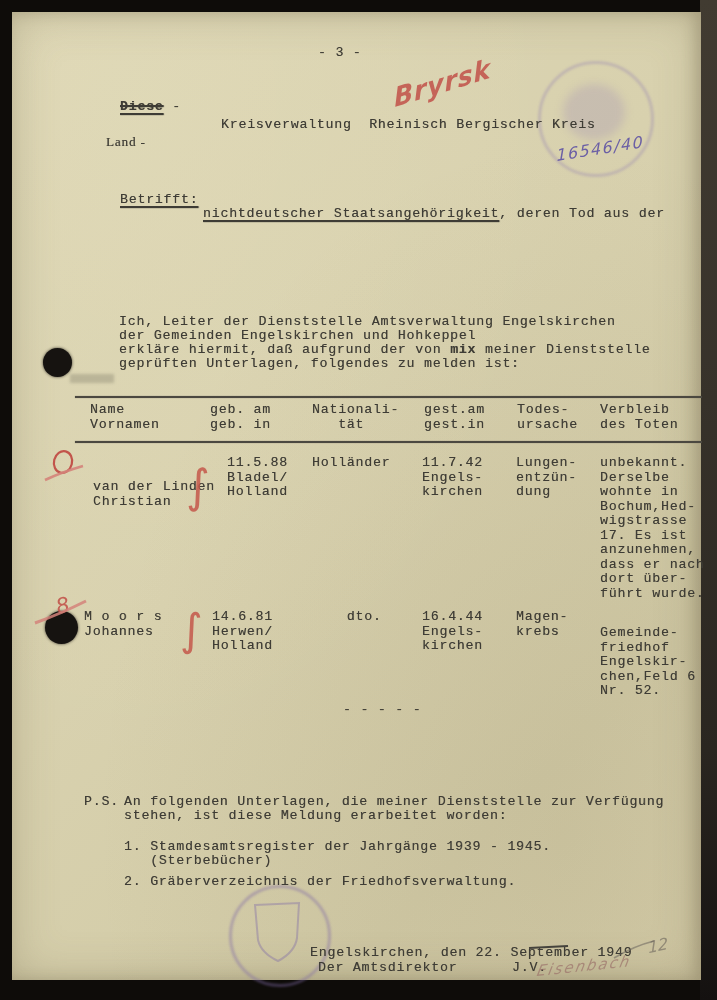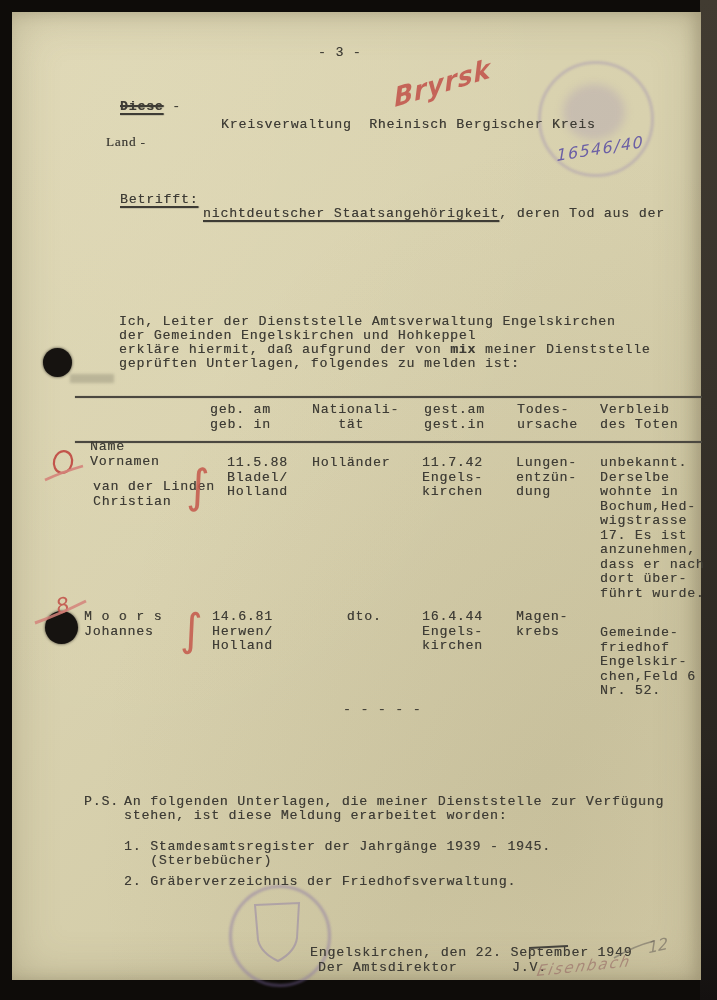--- a/index.html
+++ b/index.html
@@ -74,21 +74,21 @@
 <div class="tw" style="left:203px;top:193px;"><br><span class="u">nichtdeutscher Staatsangehörigkeit</span><span>, deren Tod aus der</span><br></div>
 
 <div class="tw" style="left:119px;top:315px;"><span>Ich, Leiter der Dienststelle Amtsverwaltung Engelskirchen
 der Gemeinden Engelskirchen und Hohkeppel
 erkläre hiermit, daß aufgrund der von </span><span class="overstruck">mix</span><span> meiner Dienststelle
 geprüften Unterlagen, folgendes zu melden ist:</span></div>
 
 <div class="rule" style="top:396px;"></div>
 <div class="rule" style="top:441px;"></div>
 
-<div class="tw cell" style="left:90px;top:403px;margin-top:37px;">Name
+<div class="tw cell" style="left:90px;top:403px;">Name
 Vornamen</div>
 <div class="tw cell" style="left:210px;top:403px;">geb. am
 geb. in</div>
 <div class="tw cell" style="left:312px;top:403px;">Nationali-
    tät</div>
 <div class="tw cell" style="left:424px;top:403px;">gest.am
 gest.in</div>
 <div class="tw cell" style="left:517px;top:403px;">Todes-
 ursache</div>
 <div class="tw cell" style="left:600px;top:403px;">Verbleib

